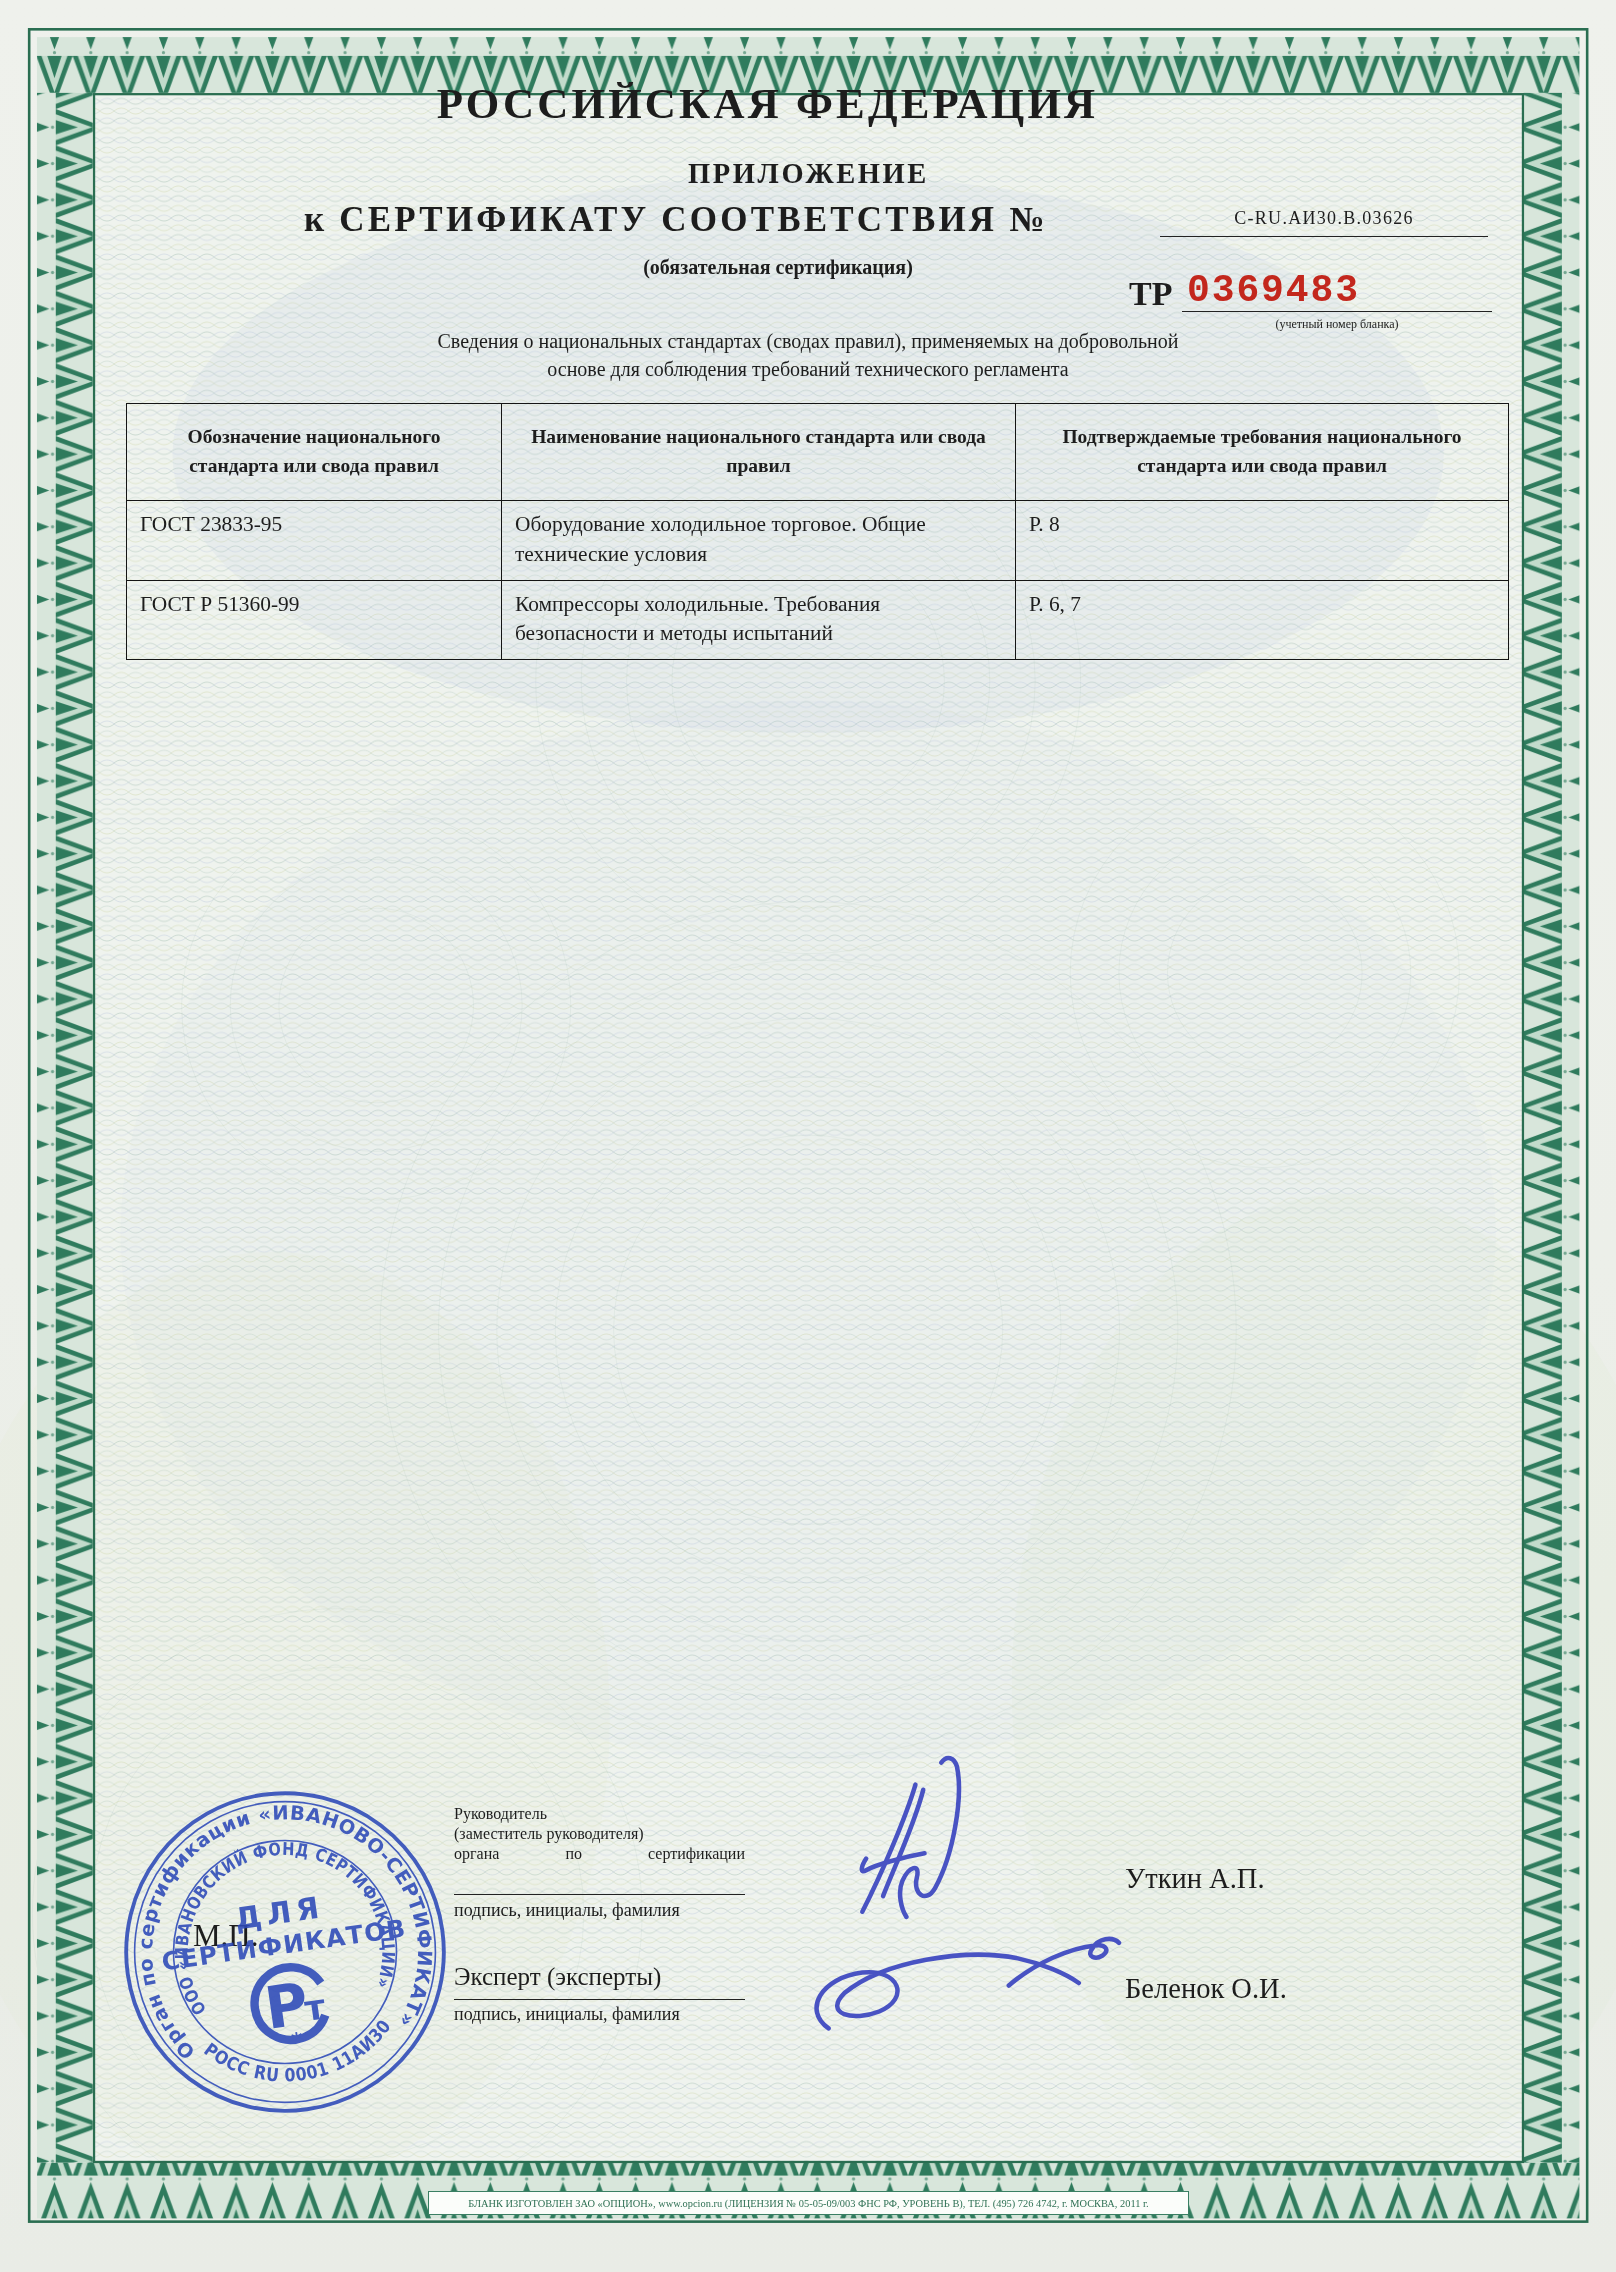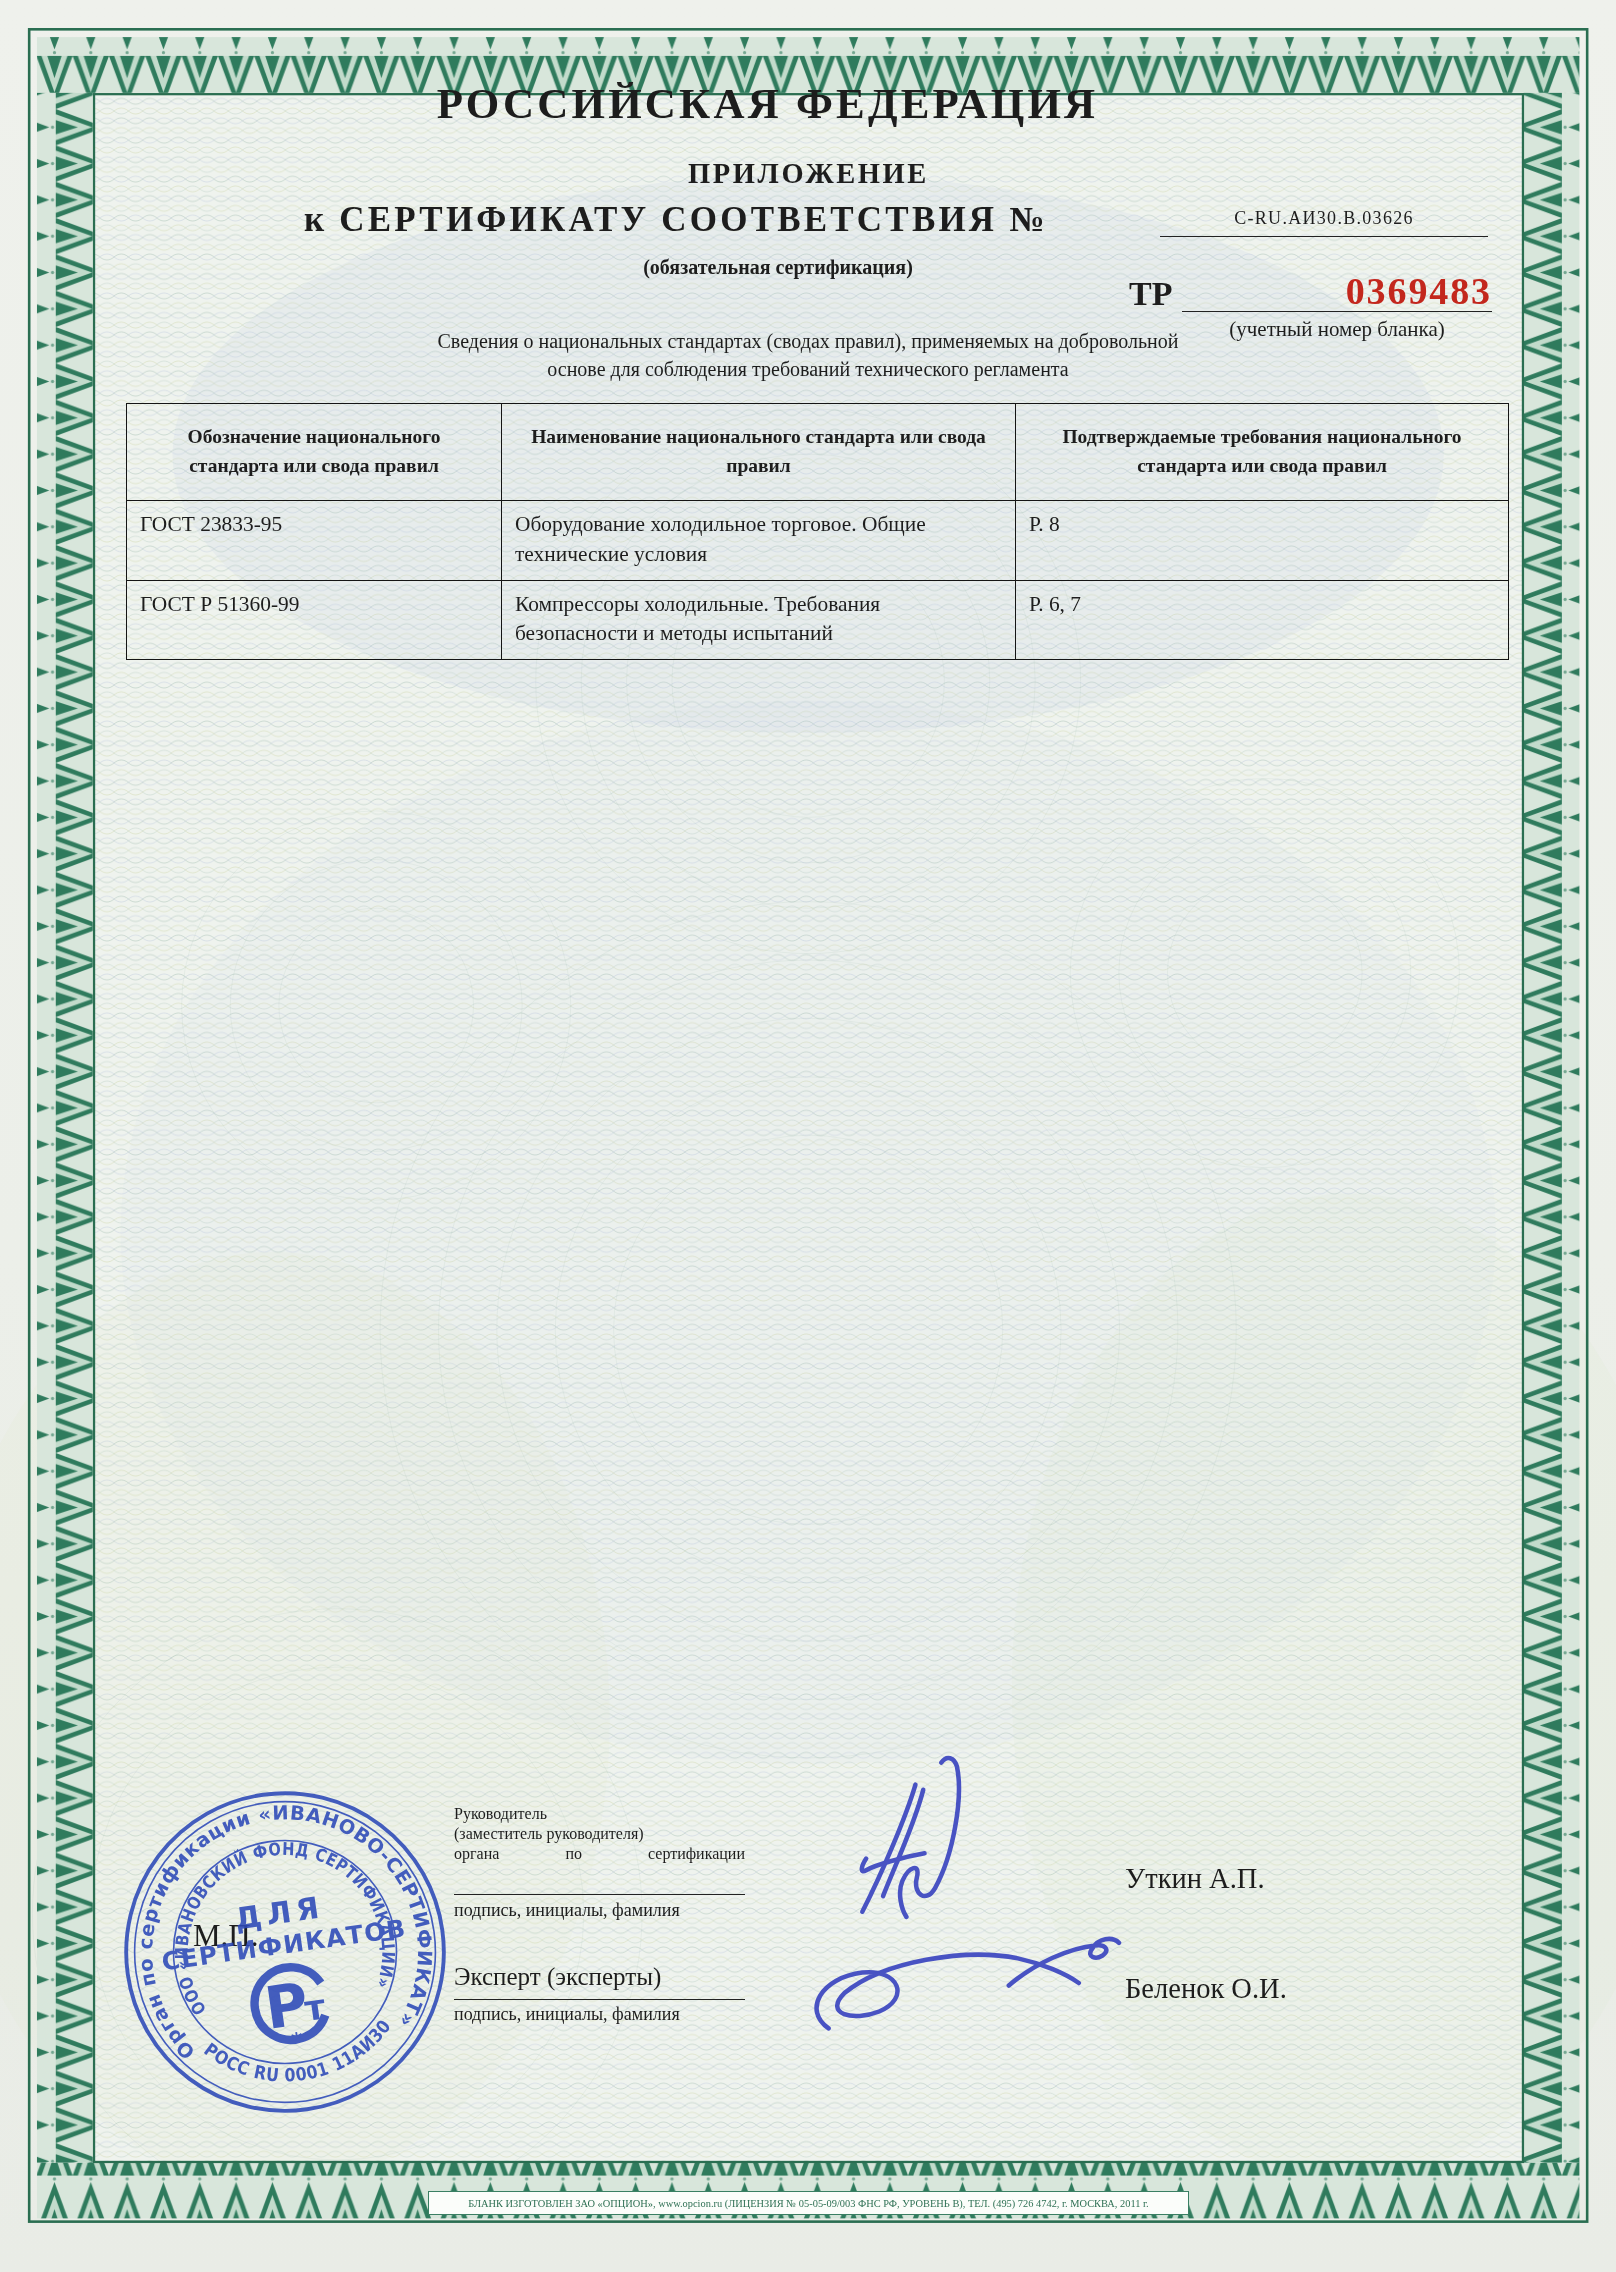--- a/index.html
+++ b/index.html
@@ -5,23 +5,23 @@
   html,body{margin:0;padding:0;background:#dfe2dc;}
   .page{position:relative;width:1617px;height:2273px;background:linear-gradient(180deg,#eff1ec 0%,#ecefe9 55%,#e9ece6 100%);overflow:hidden;font-family:"Liberation Serif","DejaVu Serif",serif;color:#1d1d1d;}
   .abs{position:absolute;}
   
   .country{left:0;top:79px;width:1535px;font-size:43px;font-weight:bold;letter-spacing:3.2px;text-align:center;}
   .title1{left:0;top:158px;width:1617px;font-size:28.5px;font-weight:bold;letter-spacing:2.6px;text-align:center;}
   .title2{left:304px;top:200px;font-size:35px;font-weight:bold;letter-spacing:3.2px;white-space:nowrap;}
   .certnum{left:1160px;top:208px;width:328px;border-bottom:1.9px solid #222;padding-bottom:6.5px;font-size:18px;text-align:center;letter-spacing:1.3px;}
   .subtitle{left:363px;top:256px;width:830px;font-size:20px;font-weight:bold;text-align:center;}
   .tr-label{left:1129px;top:275px;font-size:34px;font-weight:bold;}
-  .blank-num{left:1187px;top:269px;width:305px;text-align:right;font-size:38px;font-weight:bold;color:#c3271d;letter-spacing:1.9px;font-family:Liberation Serif, serif;}
+  .blank-num{left:1187px;top:269px;width:305px;text-align:left;font-size:38px;font-weight:bold;color:#c3271d;letter-spacing:1.9px;font-family:Liberation Mono, monospace;}
   .blank-line{left:1182px;top:311px;width:310px;border-top:1.9px solid #222;height:0;}
-  .blank-cap{left:1182px;top:317px;width:310px;text-align:center;font-size:21px;}
+  .blank-cap{left:1182px;top:317px;width:310px;text-align:center;font-size:12px;}
   .intro{left:95px;top:327px;width:1426px;text-align:center;font-size:20px;font-weight:normal;line-height:1.42;}
   
   table.std{position:absolute;left:126px;top:403px;border-collapse:collapse;table-layout:fixed;background:transparent;}
   table.std td,table.std th{border:1.9px solid #151515;vertical-align:top;}
   table.std th{font-size:19.5px;font-weight:bold;text-align:center;line-height:1.5;padding:10.4px 15.6px 13px;height:73px;vertical-align:middle;}
   table.std td{font-size:21.4px;line-height:1.38;padding:9px 13px 10.4px;}
   .c1{width:375px;} .c2{width:514px;} .c3{width:493px;}
   tr.r1 td{height:47px;} tr.r2 td{height:56px;}
   
   .role{left:454px;top:1804px;width:291px;font-size:16px;line-height:1.26;}

